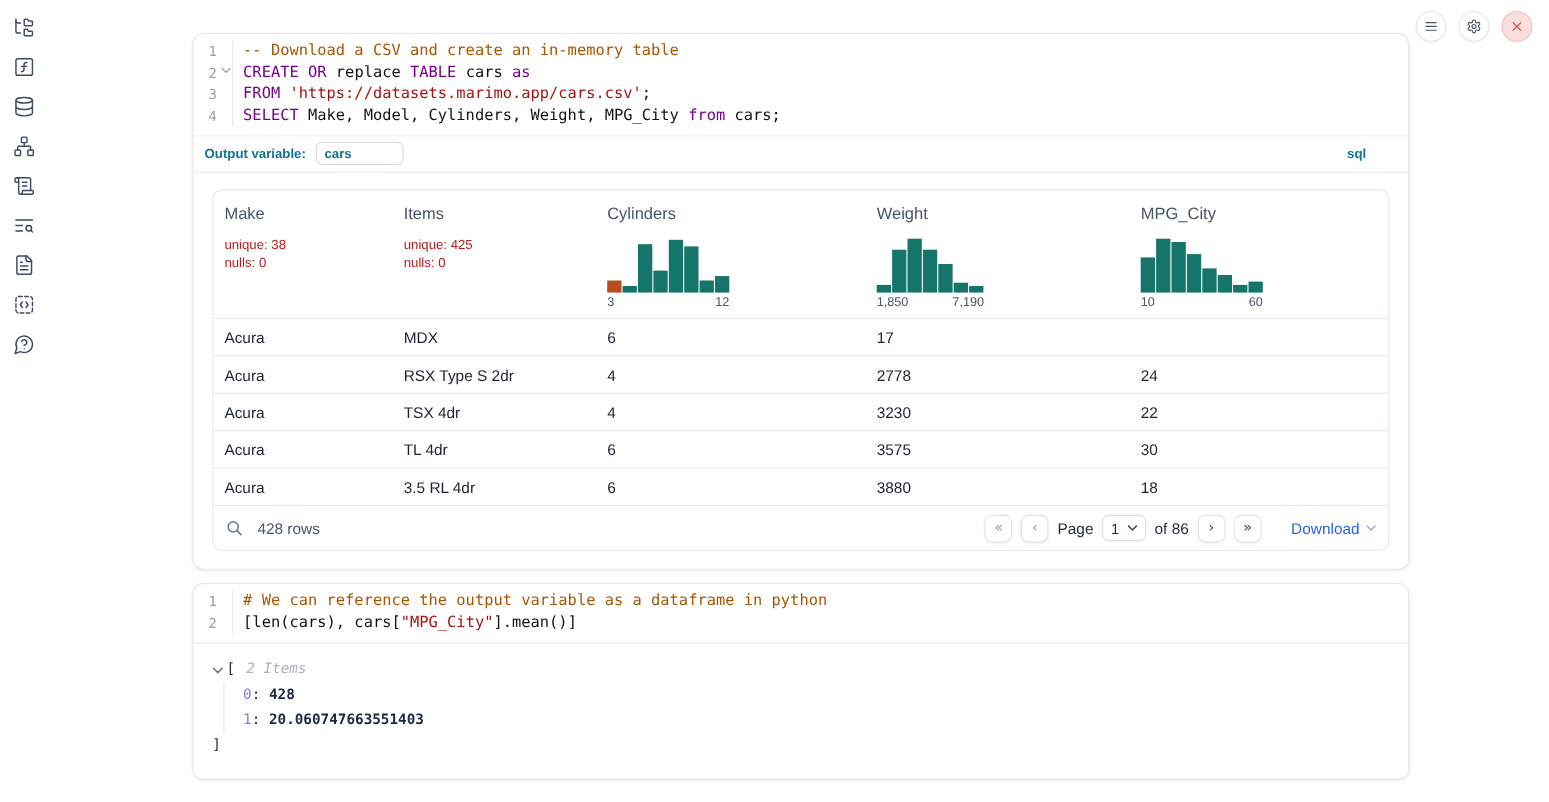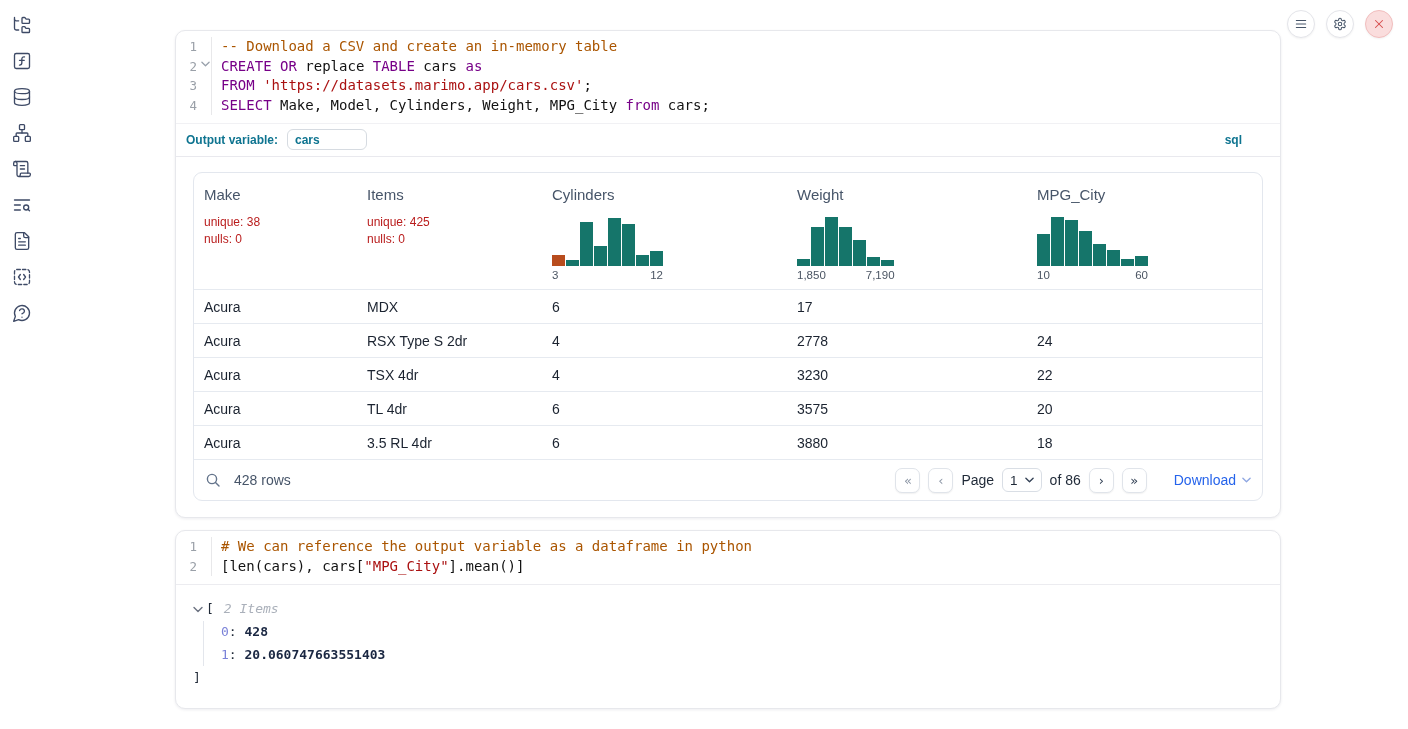--- a/index.html
+++ b/index.html
@@ -323,21 +323,21 @@
             <div class="td">TSX 4dr</div>
             <div class="td">4</div>
             <div class="td">3230</div>
             <div class="td">22</div>
           </div>
           <div class="tr tgrid">
             <div class="td">Acura</div>
             <div class="td">TL 4dr</div>
             <div class="td">6</div>
             <div class="td">3575</div>
-            <div class="td">20</div>
+            <div class="td">30</div>
           </div>
           <div class="tr tgrid">
             <div class="td">Acura</div>
             <div class="td">3.5 RL 4dr</div>
             <div class="td">6</div>
             <div class="td">3880</div>
             <div class="td">18</div>
           </div>
         </div>
 

